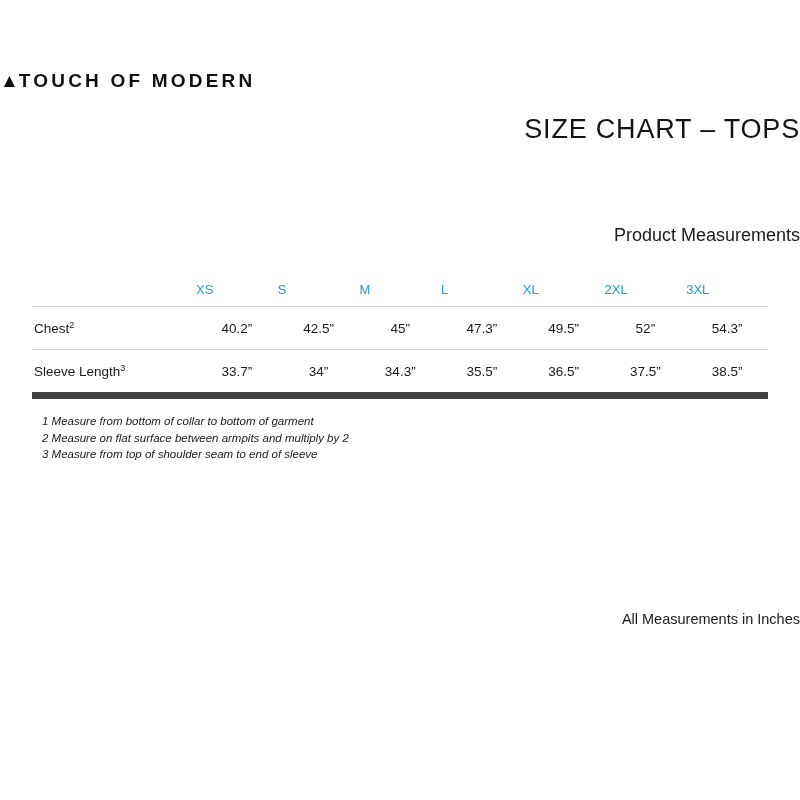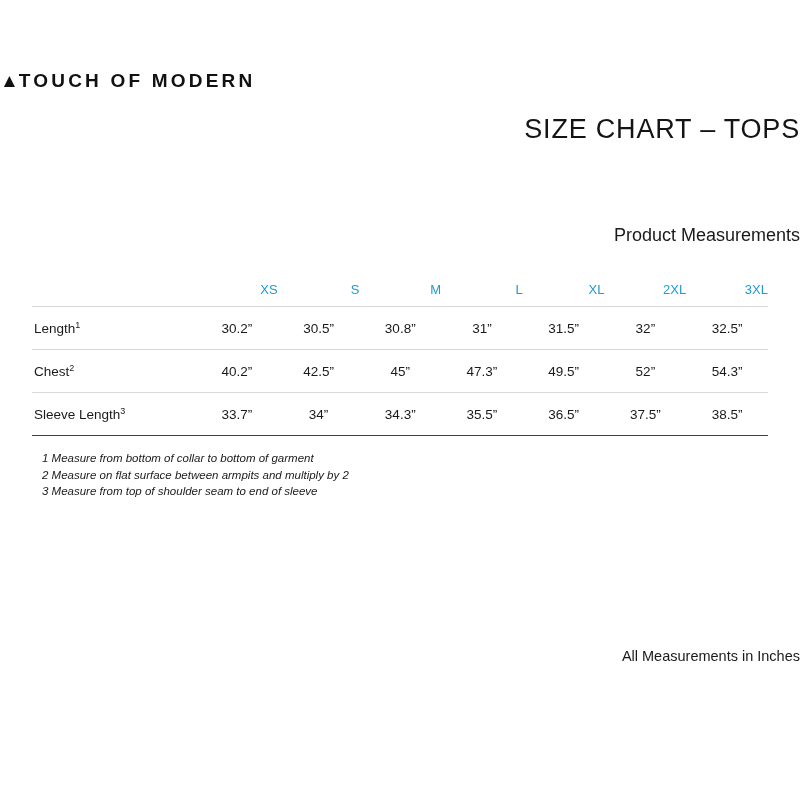--- a/index.html
+++ b/index.html
@@ -63,39 +63,39 @@
     table-layout: fixed;
   }
   table.size-chart th,
   table.size-chart td {
     padding: 0;
     font-weight: 400;
   }
   .head-row th {
     height: 34px;
     vertical-align: middle;
-    text-align: right;
+    text-align: left;
     font-size: 13px;
     color: #1f9bd0;
     font-weight: 400;
   }
   .head-row th.rowlabel-head {
     width: 164px;
     text-align: left;
   }
   .data-row td {
     height: 42px;
     vertical-align: middle;
     text-align: center;
     font-size: 13.5px;
     color: #1a1a1a;
     border-top: 1px solid #d9d9d9;
   }
   .data-row:last-child td {
-    border-bottom: 1px solid #404040;
+    border-bottom: 7px solid #404040;
   }
   .data-row td.rowlabel {
     text-align: left;
     padding-left: 2px;
     font-size: 13.5px;
   }
   sup {
     font-size: 9px;
     vertical-align: super;
     line-height: 0;
@@ -144,30 +144,20 @@
           <th>S</th>
           <th>M</th>
           <th>L</th>
           <th>XL</th>
           <th>2XL</th>
           <th>3XL</th>
         </tr>
       </thead>
       <tbody>
         <tr class="data-row">
-          <td class="rowlabel"><span>Length</span><sup>1</sup></td>
-          <td>30.2”</td>
-          <td>30.5”</td>
-          <td>30.8”</td>
-          <td>31”</td>
-          <td>31.5”</td>
-          <td>32”</td>
-          <td>32.5”</td>
-        </tr>
-        <tr class="data-row">
           <td class="rowlabel"><span>Chest</span><sup>2</sup></td>
           <td>40.2”</td>
           <td>42.5”</td>
           <td>45”</td>
           <td>47.3”</td>
           <td>49.5”</td>
           <td>52”</td>
           <td>54.3”</td>
         </tr>
         <tr class="data-row">

